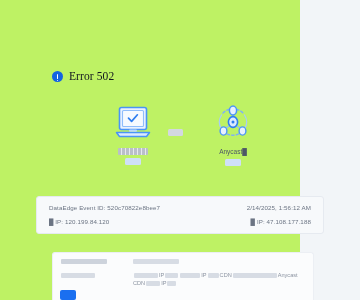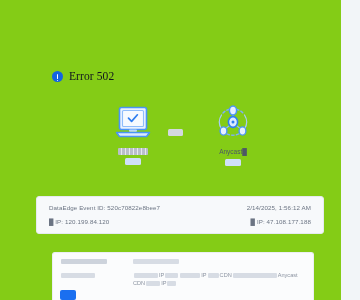--- a/index.html
+++ b/index.html
@@ -2,21 +2,21 @@
 <html><head>
 <meta charset="utf-8">
 <style>
   html,body{margin:0;padding:0;}
   body{
     width:360px;height:300px;overflow:hidden;
     background:#f2f5f8;
     font-family:"Liberation Sans",sans-serif;
     -webkit-font-smoothing:antialiased;
   }
-  .page{position:relative;width:341px;height:300px;background:#84cc16;}
+  .page{position:relative;width:300px;height:300px;background:#bef264;}
 
   
   .err-head{
     position:absolute;left:52px;top:70px;
     display:flex;align-items:center;gap:6px;
   }
   .err-badge{
     width:11px;height:11px;border-radius:50%;
     background:#1464e0;
     display:flex;align-items:center;justify-content:center;

